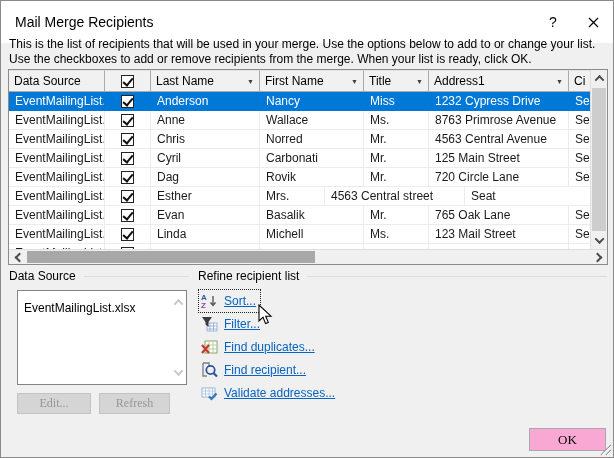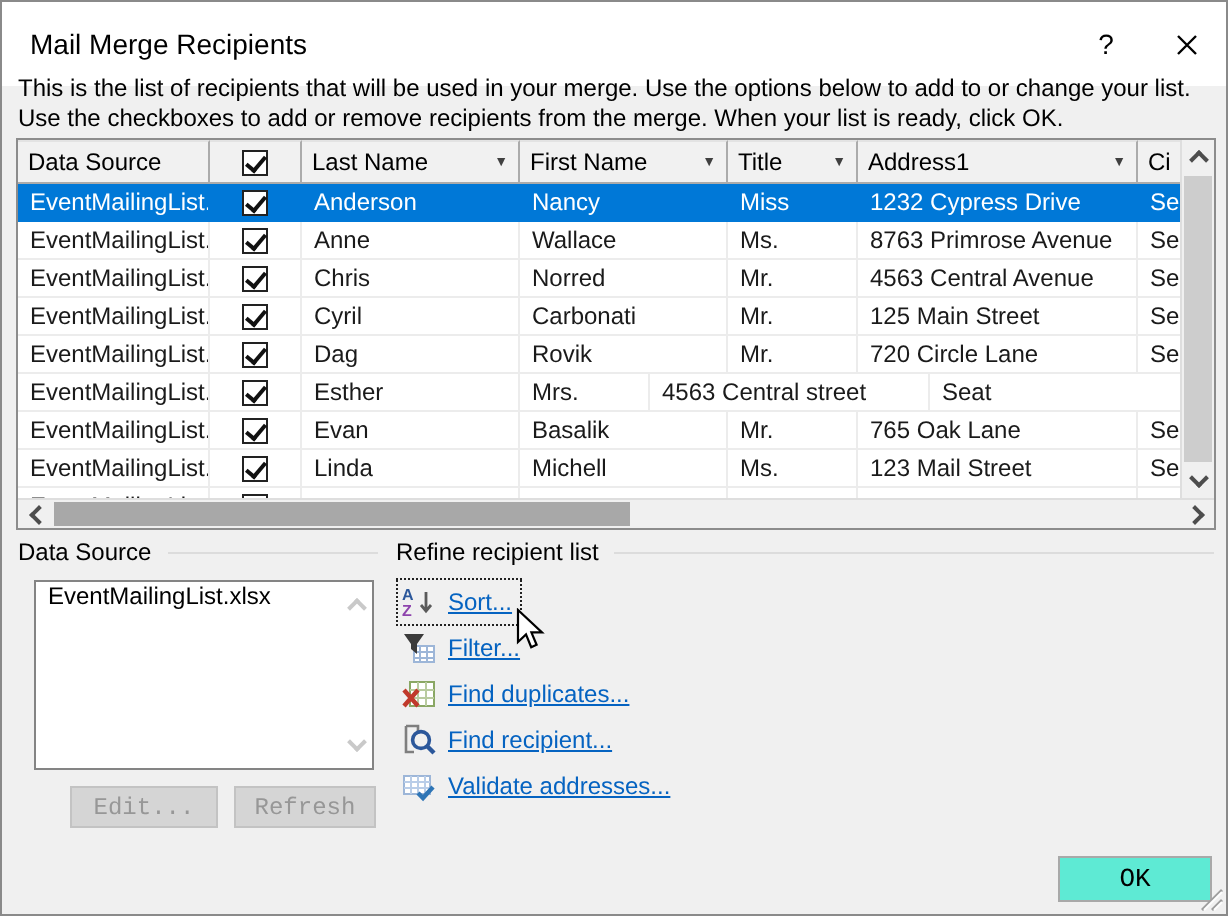--- a/index.html
+++ b/index.html
@@ -49,28 +49,28 @@
   .chev.down { transform:rotate(225deg) translate(1px,1px); }
   .chev.left { transform:rotate(-45deg); margin-left:3px; }
   .chev.right { transform:rotate(135deg); margin-right:3px; }
   .chev.dim { border-color:#c9c9c9; }
   
   .group-label { position:absolute; display:flex; align-items:center; color:#000; }
   .group-label .line { flex:1; border-top:1px solid #dcdcdc; margin-left:8px; margin-top:1px; }
   .ds-label { left:8px; top:268px; width:180px; }
   .rf-label { left:197px; top:268px; width:409px; }
   .listbox { position:absolute; left:16px; top:289px; width:170px; height:95px; background:#fff; border:1px solid #848484; }
-  .listbox .file { padding:0 6px 0 6px; color:#000; white-space:nowrap; overflow:hidden; }
+  .listbox .file { padding:10px 6px 0 6px; color:#000; white-space:nowrap; overflow:hidden; }
   .lb-arrow { position:absolute; right:4px; display:flex; }
   .lb-up { top:8px; } .lb-down { bottom:8px; }
-  .btn { font-family:Liberation Mono, monospace; font-size:12px; border:1px solid #adadad; background:#e1e1e1; color:#000;margin-left:18px; }
+  .btn { font-family:Liberation Serif, serif; font-size:12px; border:1px solid #adadad; background:#e1e1e1; color:#000; }
   .btn:disabled { background:#d5d5d5; border-color:#c3c3c3; color:#979797; }
   .edit-btn { position:absolute; left:16px; top:392px; width:74px; height:21px; }
   .refresh-btn { position:absolute; left:98px; top:392px; width:71px; height:21px; }
-  .ok-btn { position:absolute; right:7px; top:427px; width:77px; height:23px; border:1px solid #a9a9a9; background:#5eead4; font-size:13px; }
+  .ok-btn { position:absolute; right:7px; top:427px; width:77px; height:23px; border:1px solid #a9a9a9; background:#f9a8d4; font-size:13px; }
   
   .links { position:absolute; left:199px; top:290px; }
   .link-row { display:flex; align-items:center; height:20px; margin-bottom:3px; }
   .link-row.focused { outline:1px dotted #212121; outline-offset:1px; width:fit-content; padding-right:3px; }
   .link-icon { width:18px; height:16px; margin-right:6px; flex:0 0 auto; display:flex; align-items:center; justify-content:center; }
   .link-a { color:var(--link,#0563c1); text-decoration:underline; white-space:nowrap; cursor:pointer; }
   
   .grip { position:absolute; right:1px; bottom:1px; }
   .cursor { position:absolute; left:256px; top:303px; pointer-events:none; z-index:50; }
 </style>

